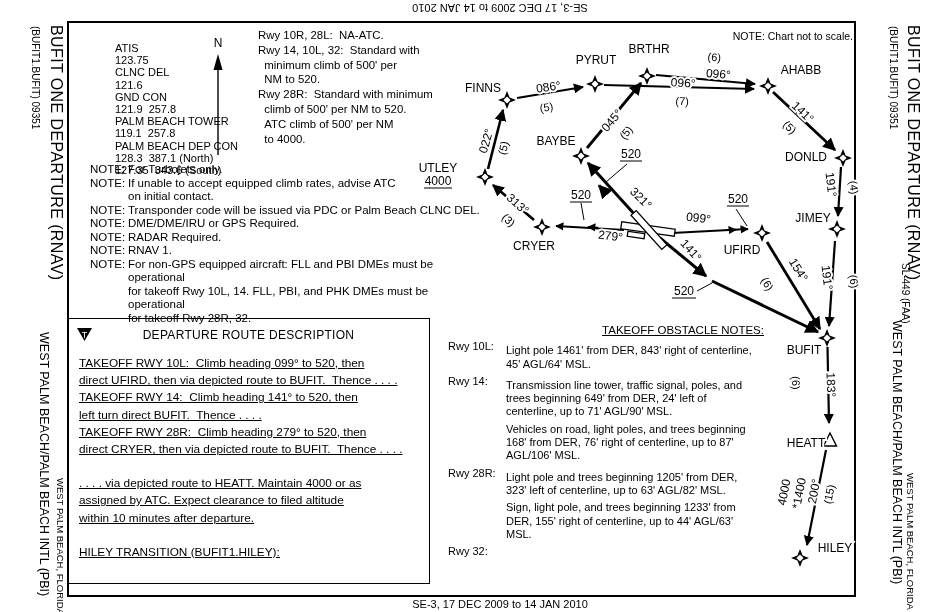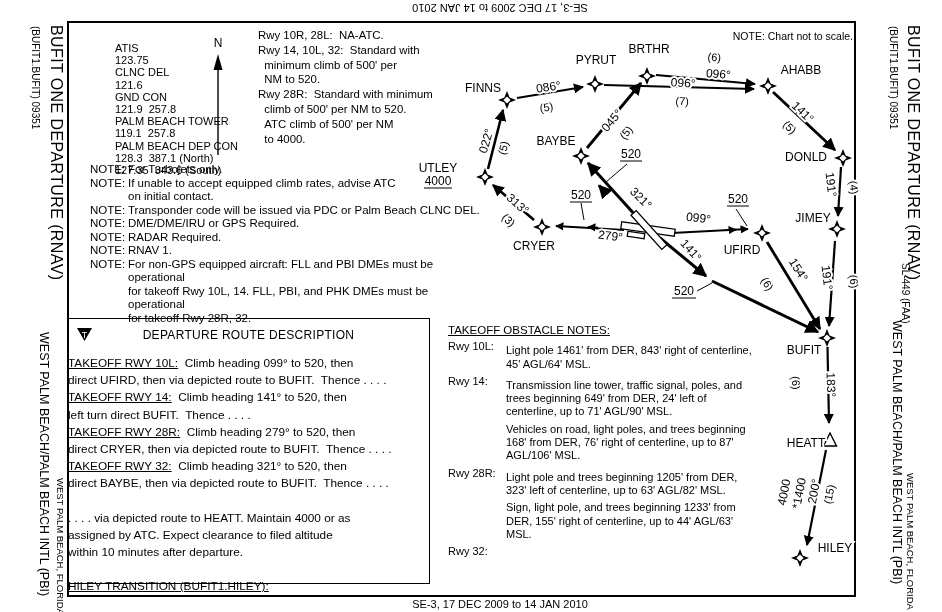--- a/index.html
+++ b/index.html
@@ -12,26 +12,26 @@
   .descbox{position:absolute;left:67px;top:318px;width:363px;height:266px;border:1.6px solid #000;box-sizing:border-box;z-index:3;}
   .freq{position:absolute;left:115px;top:26px;font-size:11px;line-height:12.2px;white-space:pre-wrap;z-index:3;margin-top:16px;}
   .tom{position:absolute;left:258px;top:28px;font-size:11.4px;line-height:14.8px;z-index:3;}
   .tom .body{white-space:pre-wrap;}
   .notes{position:absolute;left:90px;top:163px;width:392px;font-size:11.5px;line-height:13.5px;z-index:3;}
   .note-row{display:flex;}
   .note-lab{width:38px;flex:none;}
   .note-txt{white-space:pre-wrap;flex:1;}
   .desc-title{position:absolute;left:0;top:9px;width:100%;text-align:center;font-size:12px;letter-spacing:.3px;}
   .tri{position:absolute;left:9px;top:8px;}
-  .desc-body{position:absolute;left:0;top:36px;right:5px;font-size:11.8px;line-height:17.2px;}
+  .desc-body{position:absolute;left:11px;top:36px;right:5px;font-size:11.8px;line-height:17.2px;text-decoration:underline;}
   .desc-entry .etext{white-space:pre-wrap;}
   .desc-cont{margin-top:17px;white-space:pre-wrap;}
   .desc-trans{margin-top:17px;}
   .obs{position:absolute;left:448px;top:324px;width:316px;font-size:11px;line-height:13.3px;z-index:3;}
-  .obs-title{text-decoration:underline;margin-bottom:3px;font-size:11.5px;}
+  .obs-title{text-decoration:underline;margin-bottom:3px;font-size:11.5px;text-align:right;}
   .ob-row{display:flex;}
   .ob-rwy{width:54px;flex:none;}
   .ob-txt{width:262px;}
   .ob-txt p{margin:4px;}
   svg.diagram{position:absolute;left:0;top:0;z-index:2;pointer-events:none;}
   svg .dl{font-size:12px;font-family:"Liberation Sans",sans-serif;text-anchor:middle;
           paint-order:stroke;stroke:#fff;stroke-width:4px;fill:#000;}
   svg .ds{font-size:11px;font-family:"Liberation Sans",sans-serif;text-anchor:middle;
           paint-order:stroke;stroke:#fff;stroke-width:4px;fill:#000;}
   svg .nl{font-size:10.5px;font-family:"Liberation Sans",sans-serif;text-anchor:end;fill:#000;}
@@ -122,22 +122,20 @@
         </svg>
     </span>
     <div class="desc-title">DEPARTURE ROUTE DESCRIPTION</div>
     <div class="desc-body">
       <div class="desc-entry"><span class="u">TAKEOFF RWY 10L:</span><span class="etext">  Climb heading 099° to 520, then
 direct UFIRD, then via depicted route to BUFIT.  Thence . . . .</span></div>
       <div class="desc-entry"><span class="u">TAKEOFF RWY 14:</span><span class="etext">  Climb heading 141° to 520, then
 left turn direct BUFIT.  Thence . . . .</span></div>
       <div class="desc-entry"><span class="u">TAKEOFF RWY 28R:</span><span class="etext">  Climb heading 279° to 520, then
 direct CRYER, then via depicted route to BUFIT.  Thence . . . .</span></div>
-      <div class="desc-entry"><span class="u">TAKEOFF RWY 32:</span><span class="etext">  Climb heading 321° to 520, then
-direct BAYBE, then via depicted route to BUFIT.  Thence . . . .</span></div>
       <div class="desc-cont">. . . . via depicted route to HEATT. Maintain 4000 or as
 assigned by ATC. Expect clearance to filed altitude
 within 10 minutes after departure.</div>
       <div class="desc-trans u">HILEY TRANSITION (BUFIT1.HILEY):</div>
     </div>
   </div>
 
   <div class="obs">
     <div class="obs-title">TAKEOFF OBSTACLE NOTES:</div>
     <div class="ob-row">

